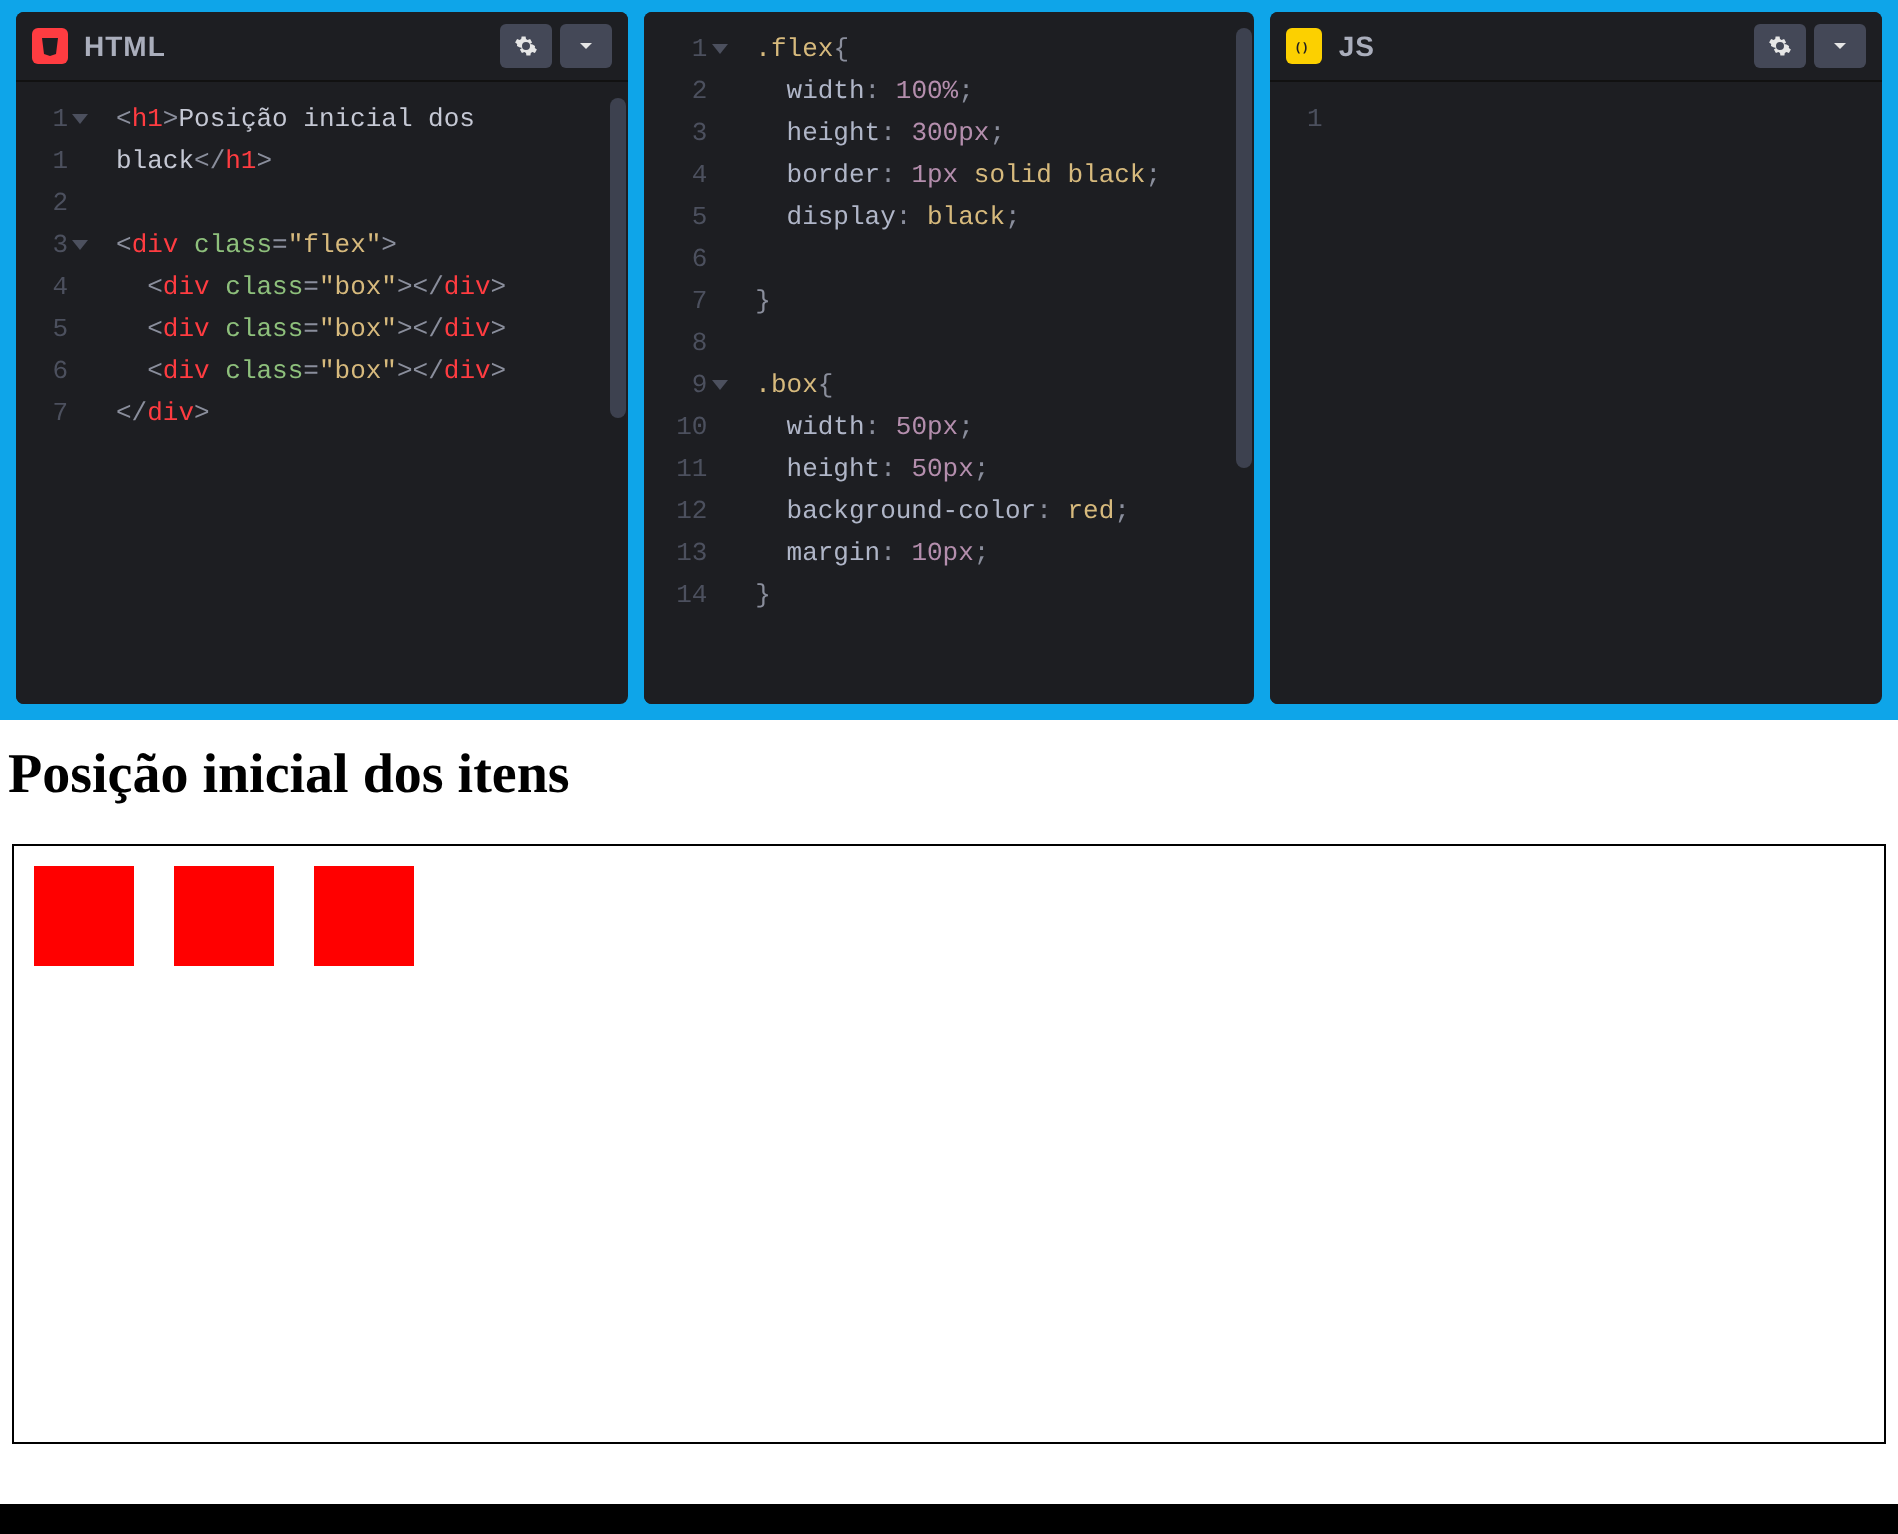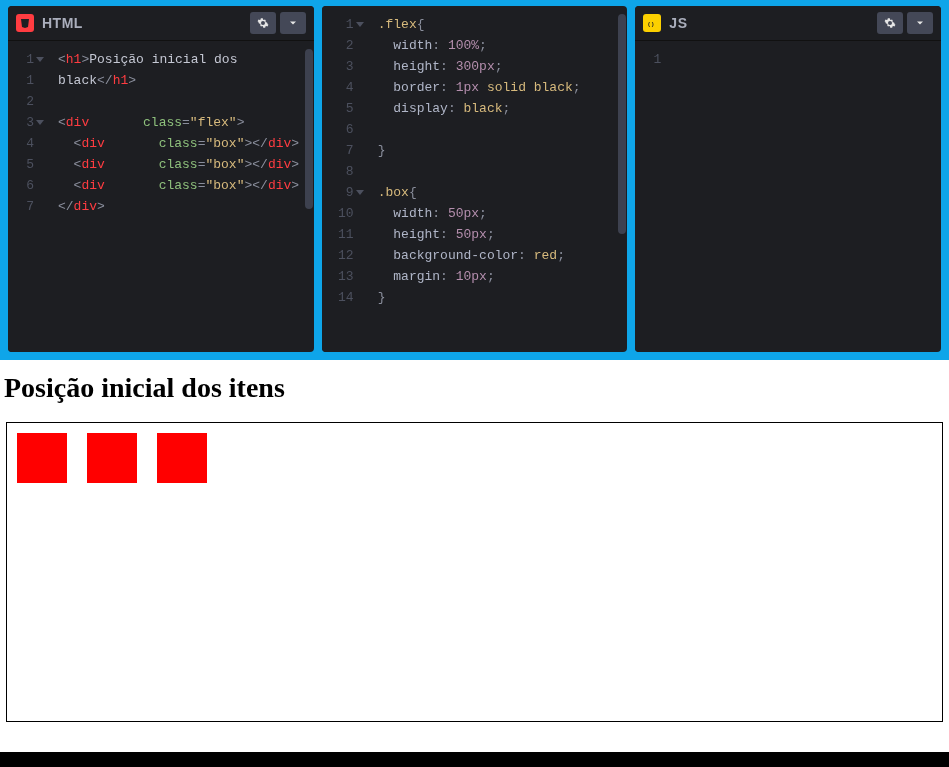--- a/index.html
+++ b/index.html
@@ -100,21 +100,21 @@
   .scrollbar {
     position: absolute;
     right: 1px; top: 8px;
     width: 8px; height: 160px;
     background: #3d414f;
     border-radius: 4px;
   }
 
   
   .t-tag    { color: #ff3c41; }
-  .t-attr   { color: #8ec07c; margin-left: 46px; }
+  .t-attr   { color: #8ec07c; }
   .t-str    { color: #d7ba7d; }
   .t-punc   { color: #8a8e9c; }
   .t-text   { color: #c5c8d4; }
   .t-sel    { color: #d7ba7d; }
   .t-prop   { color: #b0b6c8; margin-top: 28px; }
   .t-num    { color: #b48ead; }
   .t-val    { color: #d7ba7d; font-family: Liberation Mono, monospace; }
 
   
   .output {

